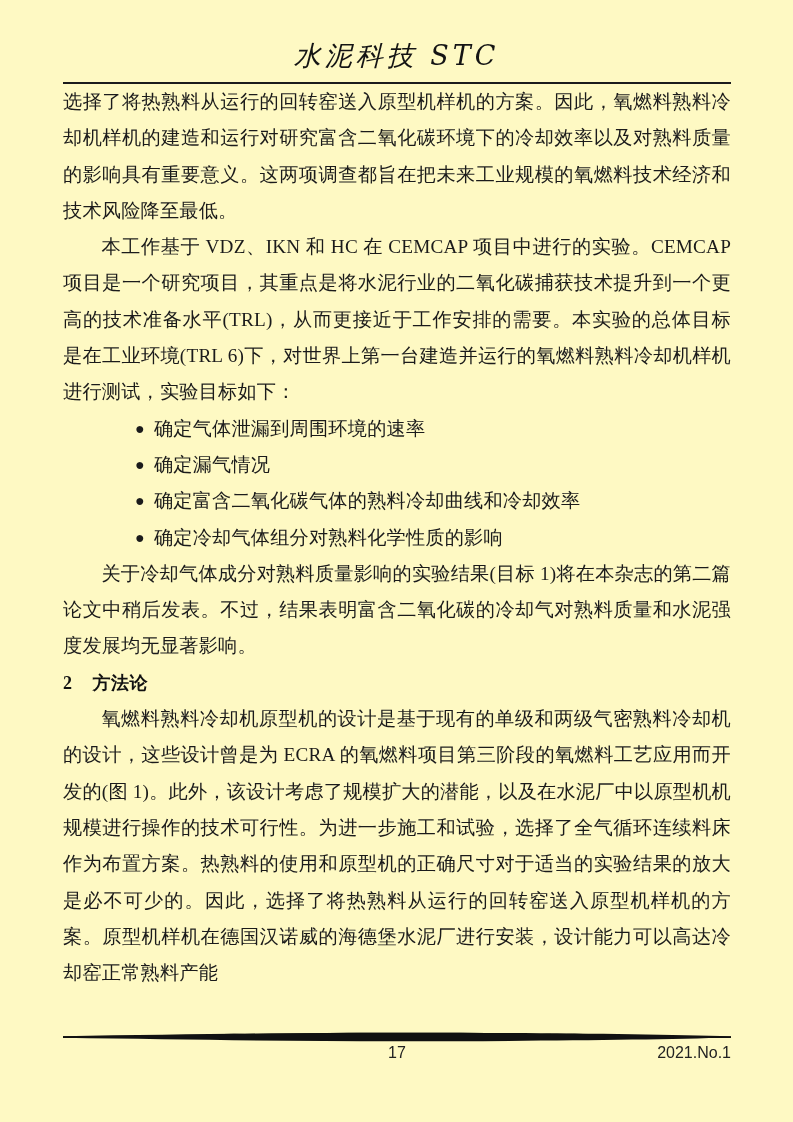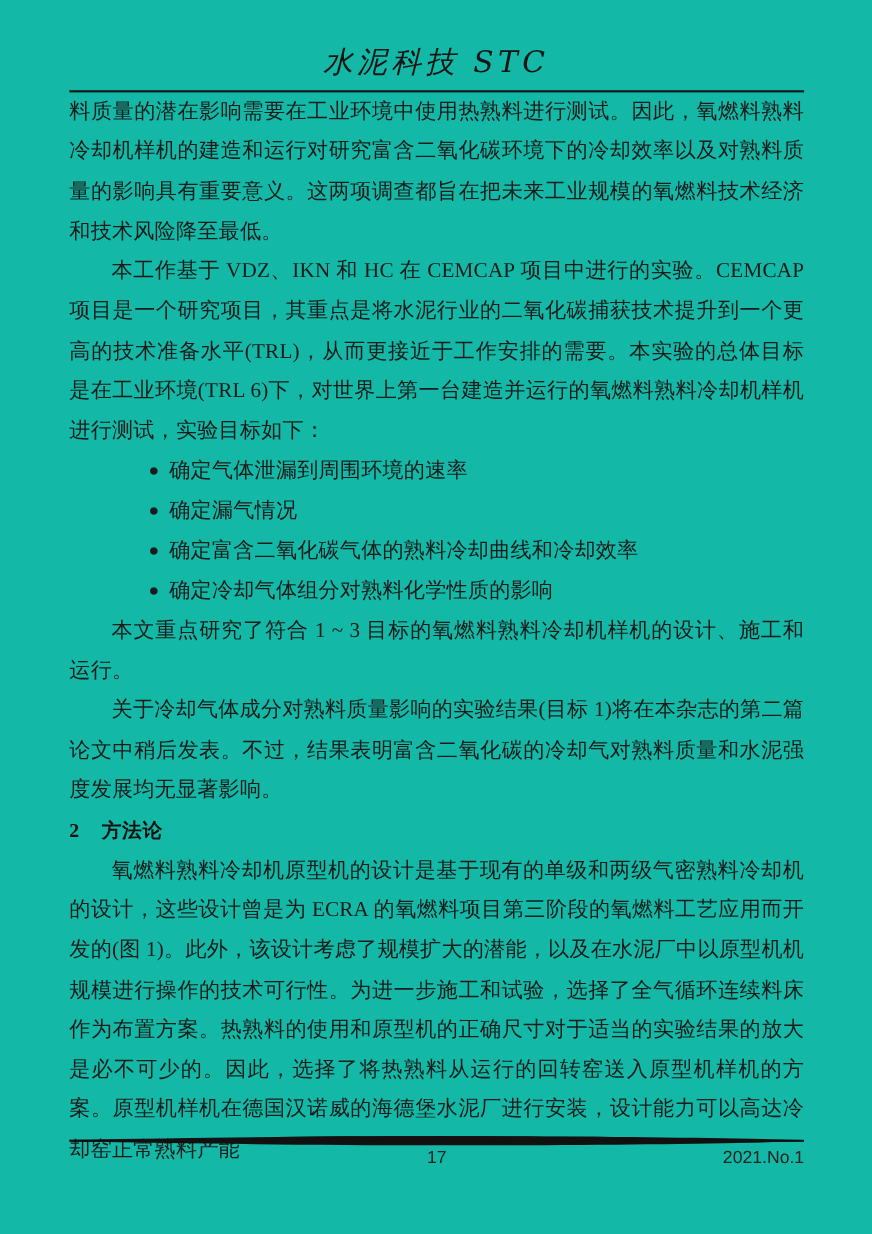--- a/index.html
+++ b/index.html
@@ -4,21 +4,21 @@
 <style>
   html, body {
     margin: 0;
     padding: 0;
     background: #ffffff;
   }
   .page {
     position: relative;
     width: 793px;
     height: 1122px;
-    background: #14b8a6;
+    background: #fef9c3;
     color: #1b1b1b;
     font-family: "Liberation Serif", "DejaVu Serif", serif;
     overflow: hidden;
   }
   
   .journal-header {
     position: absolute;
     top: 38px;
     left: 0;
     right: 0;
@@ -126,40 +126,39 @@
 
 <div class="page">
 
   <div class="journal-header">
     <span class="journal-title">水泥科技 STC</span>
   </div>
   <div class="header-rule"></div>
 
   <div class="article-body">
 
-    <p>料质量的潜在影响需要在工业环境中使用热熟料进行测试。因此，氧燃料熟料冷却机样机的建造和运行对研究富含二氧化碳环境下的冷却效率以及对熟料质量的影响具有重要意义。这两项调查都旨在把未来工业规模的氧燃料技术经济和技术风险降至最低。</p>
+    <p>选择了将热熟料从运行的回转窑送入原型机样机的方案。因此，氧燃料熟料冷却机样机的建造和运行对研究富含二氧化碳环境下的冷却效率以及对熟料质量的影响具有重要意义。这两项调查都旨在把未来工业规模的氧燃料技术经济和技术风险降至最低。</p>
 
     <p class="para-indent">本工作基于 VDZ、IKN 和 HC 在 CEMCAP 项目中进行的实验。CEMCAP 项目是一个研究项目，其重点是将水泥行业的二氧化碳捕获技术提升到一个更高的技术准备水平(TRL)，从而更接近于工作安排的需要。本实验的总体目标是在工业环境(TRL 6)下，对世界上第一台建造并运行的氧燃料熟料冷却机样机进行测试，实验目标如下：</p>
 
     <ul class="objectives-list">
       <li>
         <span class="bullet-marker">●</span><span>确定气体泄漏到周围环境的速率</span>
       </li>
       <li>
         <span class="bullet-marker">●</span><span>确定漏气情况</span>
       </li>
       <li>
         <span class="bullet-marker">●</span><span>确定富含二氧化碳气体的熟料冷却曲线和冷却效率</span>
       </li>
       <li>
         <span class="bullet-marker">●</span><span>确定冷却气体组分对熟料化学性质的影响</span>
       </li>
     </ul>
 
-    <p class="para-indent">本文重点研究了符合 1 ~ 3 目标的氧燃料熟料冷却机样机的设计、施工和运行。</p>
 
     <p class="para-indent">关于冷却气体成分对熟料质量影响的实验结果(目标 1)将在本杂志的第二篇论文中稍后发表。不过，结果表明富含二氧化碳的冷却气对熟料质量和水泥强度发展均无显著影响。</p>
 
     <p class="section-heading"><span class="section-number">2</span><span>方法论</span></p>
 
     <p class="para-indent">氧燃料熟料冷却机原型机的设计是基于现有的单级和两级气密熟料冷却机的设计，这些设计曾是为 ECRA 的氧燃料项目第三阶段的氧燃料工艺应用而开发的(图 1)。此外，该设计考虑了规模扩大的潜能，以及在水泥厂中以原型机机规模进行操作的技术可行性。为进一步施工和试验，选择了全气循环连续料床作为布置方案。热熟料的使用和原型机的正确尺寸对于适当的实验结果的放大是必不可少的。因此，选择了将热熟料从运行的回转窑送入原型机样机的方案。原型机样机在德国汉诺威的海德堡水泥厂进行安装，设计能力可以高达冷却窑正常熟料产能</p>
 
   </div>
 
   <div class="footer-divider">

